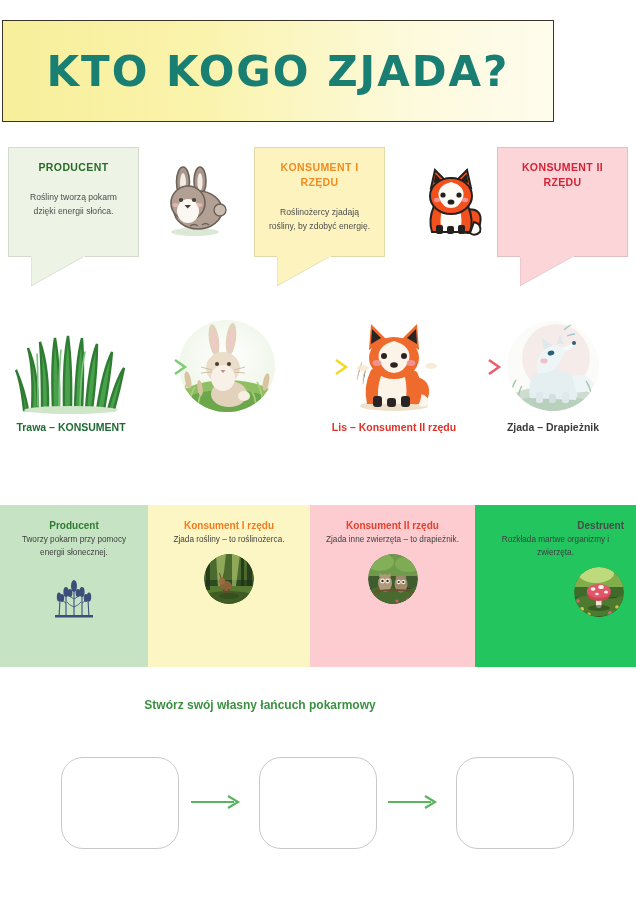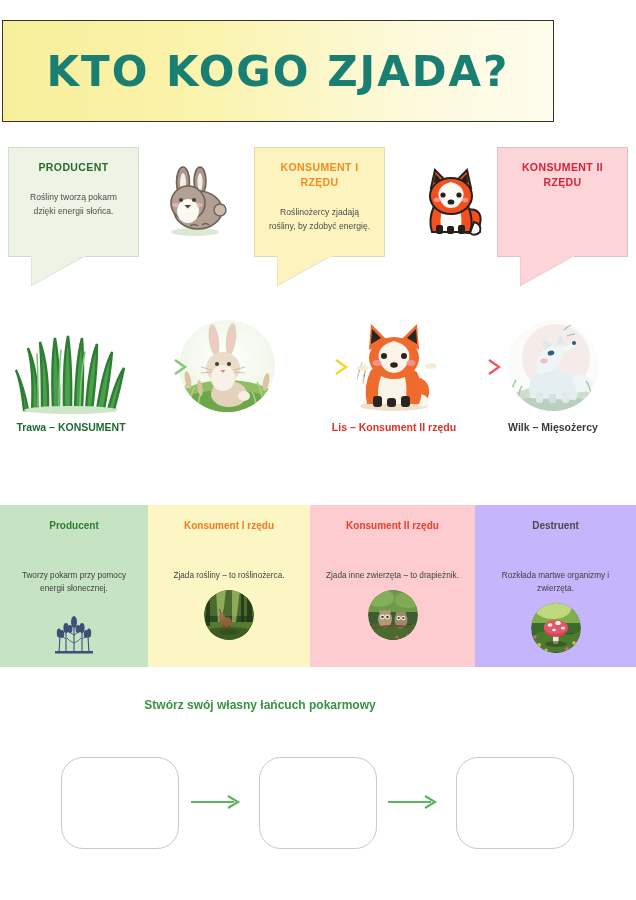--- a/index.html
+++ b/index.html
@@ -150,34 +150,33 @@
   }
   .role-title {
     font-size: 10px;
     font-weight: bold;
     line-height: 1.4;
   }
   .role-desc {
     font-size: 8.2px;
     line-height: 1.6;
     color: #3f3f3f;
-    margin-top: 36px;
   }
   .role-art {
     margin-top: 10px;
     width: 50px;
     height: 50px;
   }
   #role-producent { width: 148px; background: #c6e3c3; }
   #role-producent .role-title { color: #2d7d32; }
   #role-konsument1 { width: 162px; background: #fcf6c4; }
   #role-konsument1 .role-title { color: #f47b20; }
   #role-konsument2 { width: 165px; background: #fdccd0; }
   #role-konsument2 .role-title { color: #e8402c; }
-  #role-destruent { width: 161px; background: #c4b5fd; }
+  #role-destruent { width: 161px; background: #22c55e; align-items: flex-end; }
   #role-destruent .role-title { color: #4a4a4a; }
 
   .role-photo {
     width: 50px;
     height: 50px;
     border-radius: 50%;
     margin-top: 8px;
     overflow: hidden;
   }
 
@@ -455,21 +454,21 @@
             <path d="M73 18 q5 -2 8 -2"></path>
         </g>
         <g stroke="#a7c7a8" stroke-width="1.4" fill="none">
           <path d="M16 80 q2 -12 6 -18"></path>
             <path d="M24 82 q1 -10 4 -14"></path>
           <path d="M98 80 q-2 -12 -6 -17"></path>
         </g>
       </g>
     </svg>
   </div>
-  <div class="chain-label">Wilk – Mięsożercy</div>
+  <div class="chain-label">Zjada – Drapieżnik</div>
 </div>
 
 <div class="chain-arrow" id="chain-arrow-1">
   <svg width="62" height="18" viewBox="0 0 62 18">
     <defs>
         <linearGradient id="gA1" x1="0" y1="0" x2="1" y2="0">
       <stop offset="0%" stop-color="#3c9a46"></stop>
           <stop offset="100%" stop-color="#7ecb7a"></stop>
     </linearGradient>
       </defs>

